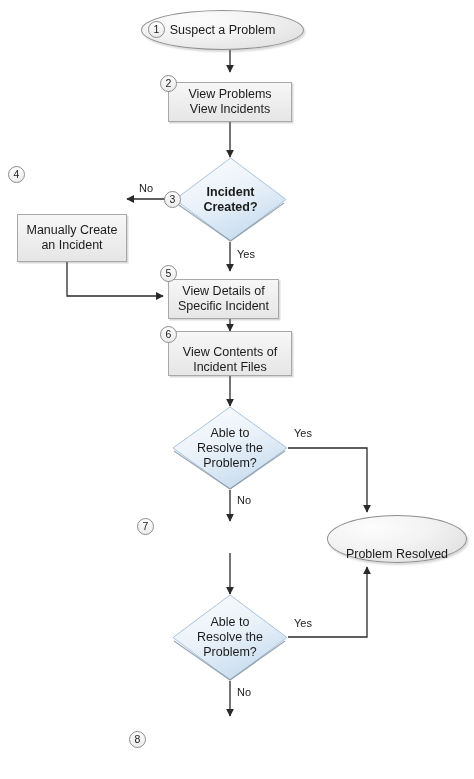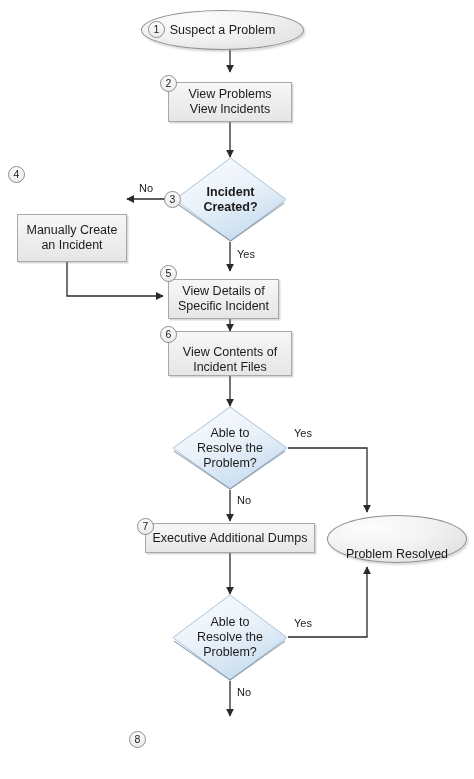--- a/index.html
+++ b/index.html
@@ -190,23 +190,20 @@
     </svg>
     <span class="dia-text">Able to
 Resolve the
 Problem?</span>
   </div>
 
   <div class="node ellipse" style="left:327px; top:515px; width:140px; height:48px;align-items:flex-end;">
     <span>Problem Resolved</span>
   </div>
 
-  <div class="node rect" style="left:145px; top:523px; width:170px; height:30px;">
-    <span>Executive Additional Dumps</span>
-  </div>
   <div class="badge" style="left:137px; top:518px;">7</div>
 
   <div class="node diamond" style="left:172px; top:594px; width:116px; height:87px;">
     <svg class="dia-shape" viewBox="0 0 116 87" preserveAspectRatio="none">
       <polygon points="58,1 115,43.5 58,86 1,43.5" fill="url(#dg1)" stroke="#a9c4dd" stroke-width="1"></polygon>
       <polyline points="2,47 58,86 113,47" fill="none" stroke="#7d8e9c" stroke-width="1.4" opacity="0.75"></polyline>
     </svg>
     <span class="dia-text">Able to
 Resolve the
 Problem?</span>

